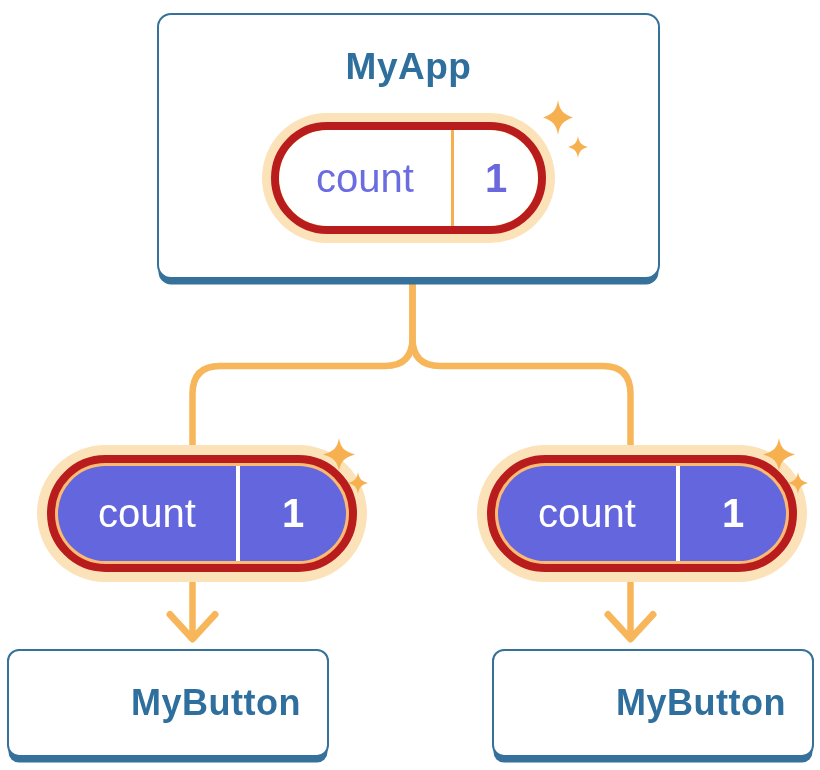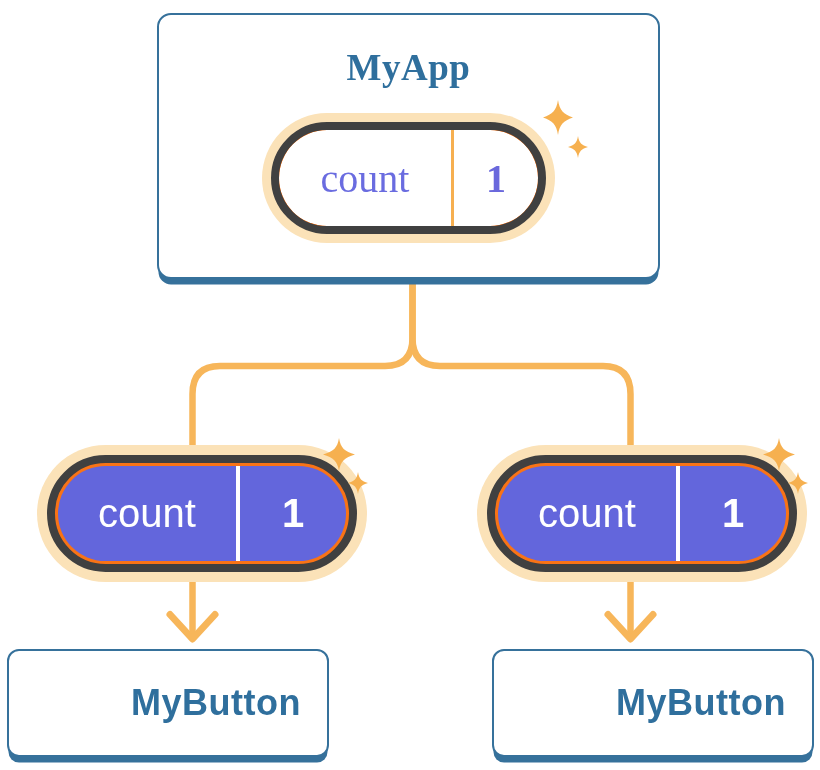--- a/index.html
+++ b/index.html
@@ -10,39 +10,39 @@
   }
   svg.connectors { position:absolute; left:0; top:0; z-index:1; }
   .link { fill:none; stroke:#F7B65A; stroke-width:6.5; }
   .head { fill:none; stroke:#F7B65A; stroke-width:7; stroke-linecap:round; stroke-linejoin:round; }
 
   .card {
     position:absolute; z-index:2; box-sizing:border-box;
     background:#ffffff; border:2.5px solid #36719B; border-radius:14px;
     box-shadow:0 7px 0 -1.5px #36719B;
   }
-  .app-card { left:157px; top:13px; width:503px; height:266px;font-family:Liberation Serif, serif; }
+  .app-card { left:157px; top:13px; width:503px; height:266px; }
   .card-title {
     text-align:center; color:#2F6F9D; font-weight:700; font-size:37px;
     letter-spacing:0.5px; margin-top:31px;
   }
   .btn-card { top:649px; width:322px; height:108px; border-radius:12px; }
   .btn-left  { left:7px; }
   .btn-right { left:492px; }
   .btn-title {
     display:flex; align-items:center; justify-content:center;
     width:100%; height:100%; color:#2F6F9D; font-weight:700; font-size:36px;
     letter-spacing:0.5px;
     margin-left:48px;
   }
 
   .pill { position:absolute; z-index:2; box-sizing:border-box; background:#FBE2B8; }
   .pill-mid {
     box-sizing:border-box; width:100%; height:100%;
-    border:8px solid #404040; background:#f97316; overflow:hidden;
+    border:8px solid #b91c1c; background:#fdba74; overflow:hidden;
   }
   .pill-inner {
     box-sizing:border-box; display:flex; align-items:stretch;
     width:100%; height:100%; overflow:hidden;
   }
   .pill-label {
     flex:1; display:flex; align-items:center; justify-content:center;
     font-size:40px;
   }
   .pill-value {

